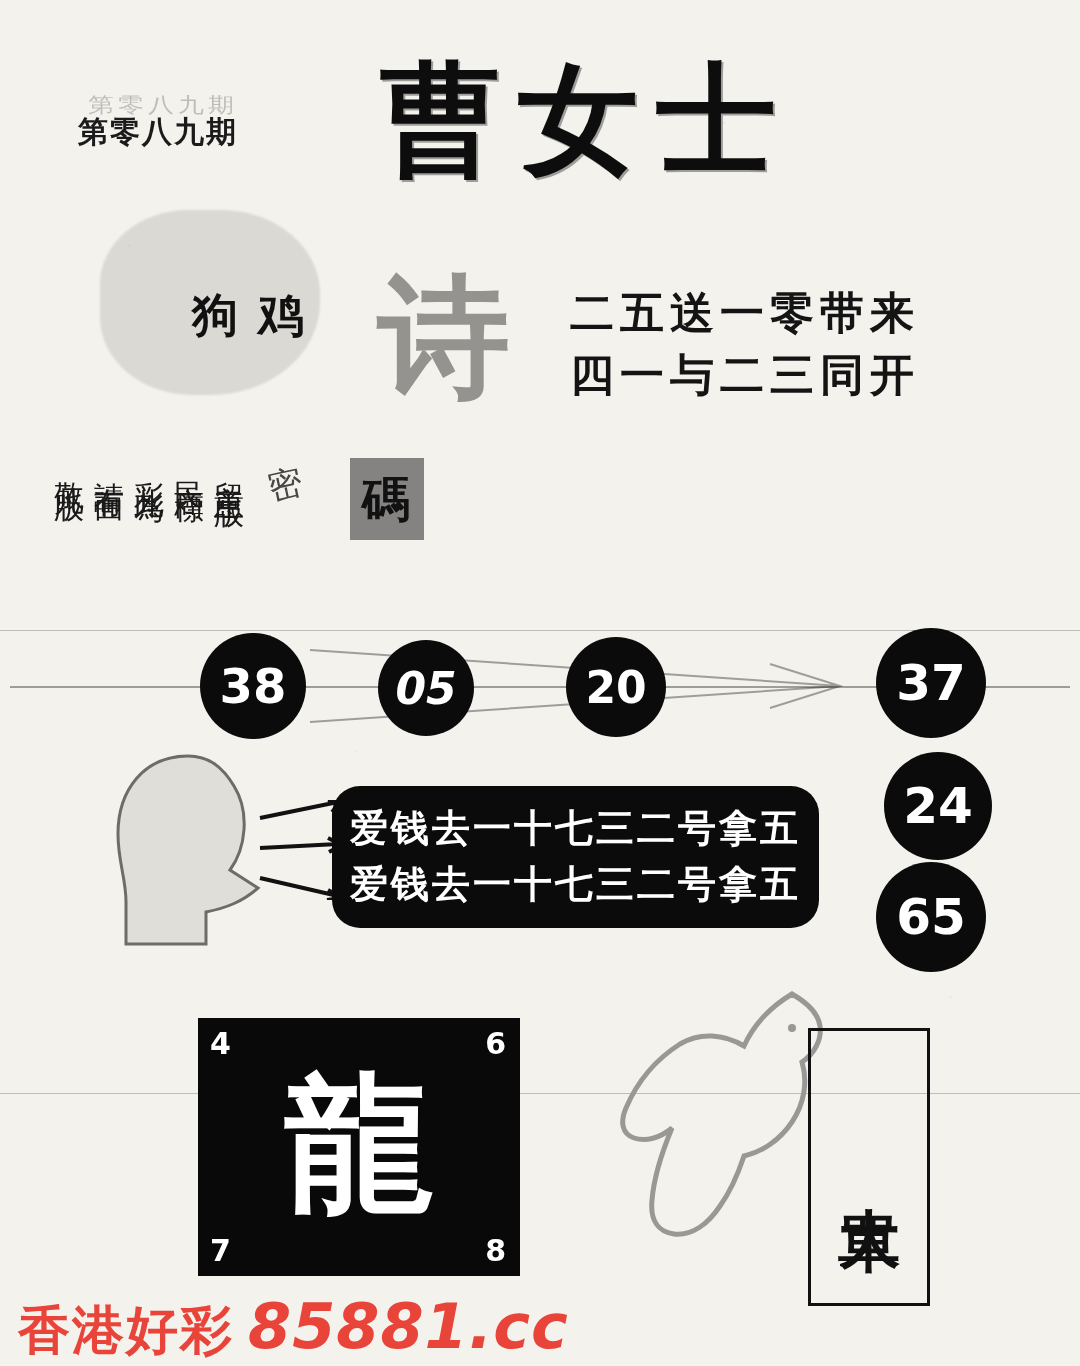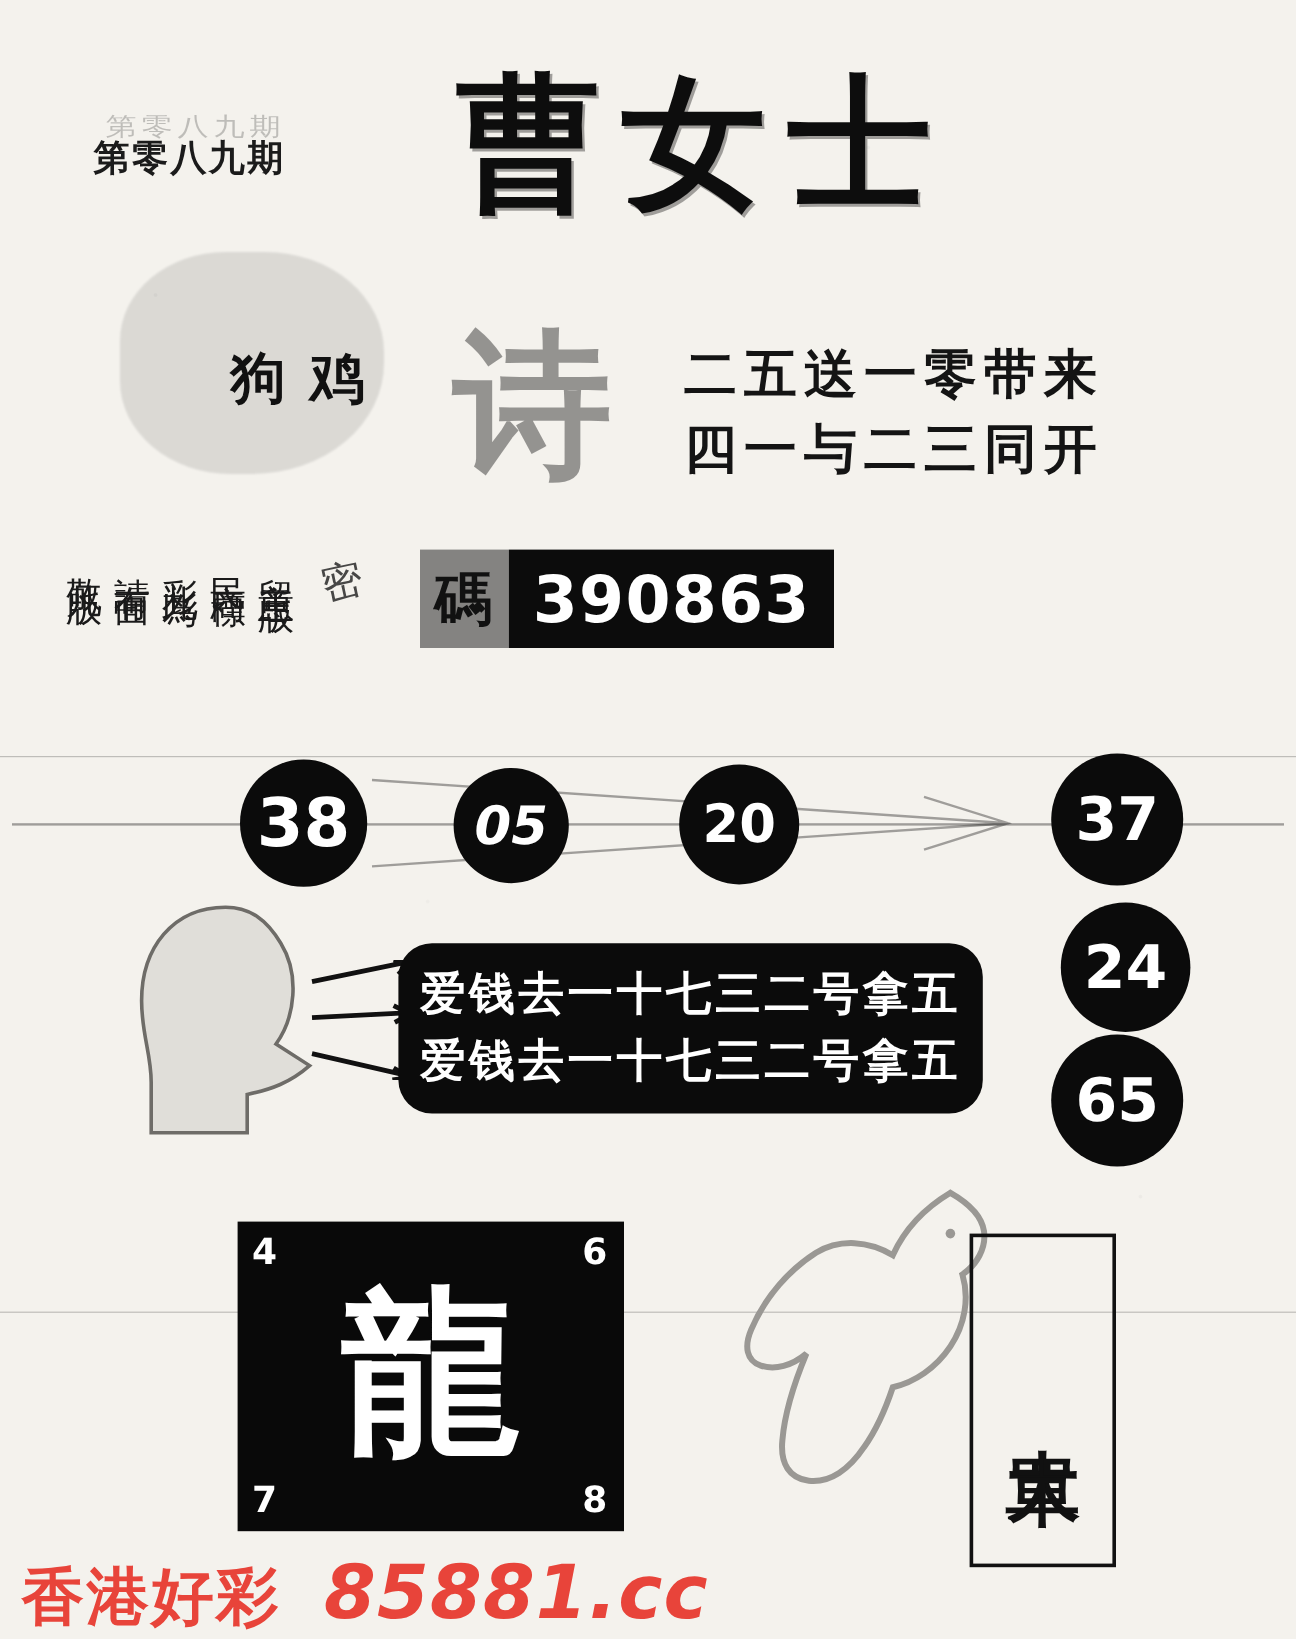--- a/index.html
+++ b/index.html
@@ -117,21 +117,21 @@
   }
   .ball{
     position:absolute;
     border-radius:50%;
     background:#0b0b0b;
     color:#fff;
     display:flex;align-items:center;justify-content:center;
     font-family:"DejaVu Sans","Liberation Sans",sans-serif;
     font-weight:700;
   }
-  .ball.b38{left:200px;top:633px;width:106px;height:106px;font-size:56px;text-align:right;}
+  .ball.b38{left:200px;top:633px;width:106px;height:106px;font-size:48px;text-align:right;}
   .ball.b05{left:378px;top:640px;width:96px;height:96px;font-size:44px;font-style:italic;}
   .ball.b19{left:566px;top:637px;width:100px;height:100px;font-size:44px;}
   .ball.b37{left:876px;top:628px;width:110px;height:110px;font-size:50px;}
   .ball.b24{left:884px;top:752px;width:108px;height:108px;font-size:50px;}
   .ball.b42{left:876px;top:862px;width:110px;height:110px;font-size:50px;}
   .head{
     position:absolute;left:110px;top:752px;width:160px;height:200px;
   }
   .arrows{
     position:absolute;left:258px;top:800px;width:90px;height:100px;
@@ -174,21 +174,21 @@
     display:flex;align-items:center;justify-content:center;
   }
   .vbox-text{
     writing-mode:vertical-rl;
     font-family:"DejaVu Serif","Liberation Serif",serif;
     font-size:62px;font-weight:700;color:#111;
     letter-spacing:10px;
   }
   .footer{
     position:absolute;left:18px;top:1290px;
-    display:flex;align-items:baseline;gap:36px;
+    display:flex;align-items:baseline;gap:14px;
   }
   .footer-cn{
     font-family:"DejaVu Sans","Liberation Sans",sans-serif;
     font-size:52px;font-weight:700;color:#e8443a;
     letter-spacing:2px;
   }
   .footer-url{
     font-family:"DejaVu Sans","Liberation Sans",sans-serif;
     font-size:62px;font-weight:700;color:#e8443a;
     letter-spacing:1px;
@@ -217,21 +217,20 @@
   <div class="vcol">留意王版</div>
   <div class="vcol">民商標</div>
   <div class="vcol">彩此為</div>
   <div class="vcol">請有面</div>
   <div class="vcol">敬凡版</div>
 </div>
 <div class="stamp">密</div>
 
 <div class="code-wrap">
   <div class="code-label">碼</div>
-  <div class="code-digits">390863</div>
 </div>
 
 <div class="hline a"></div>
 <div class="hline b"></div>
 <div class="axis"></div>
 
 <svg class="arrowline" viewBox="0 0 560 92">
   <path d="M10 10 L540 46 M10 82 L540 46 M470 24 L540 46 L470 68" fill="none" stroke="rgba(0,0,0,0.35)" stroke-width="2"></path>
 </svg>
 

